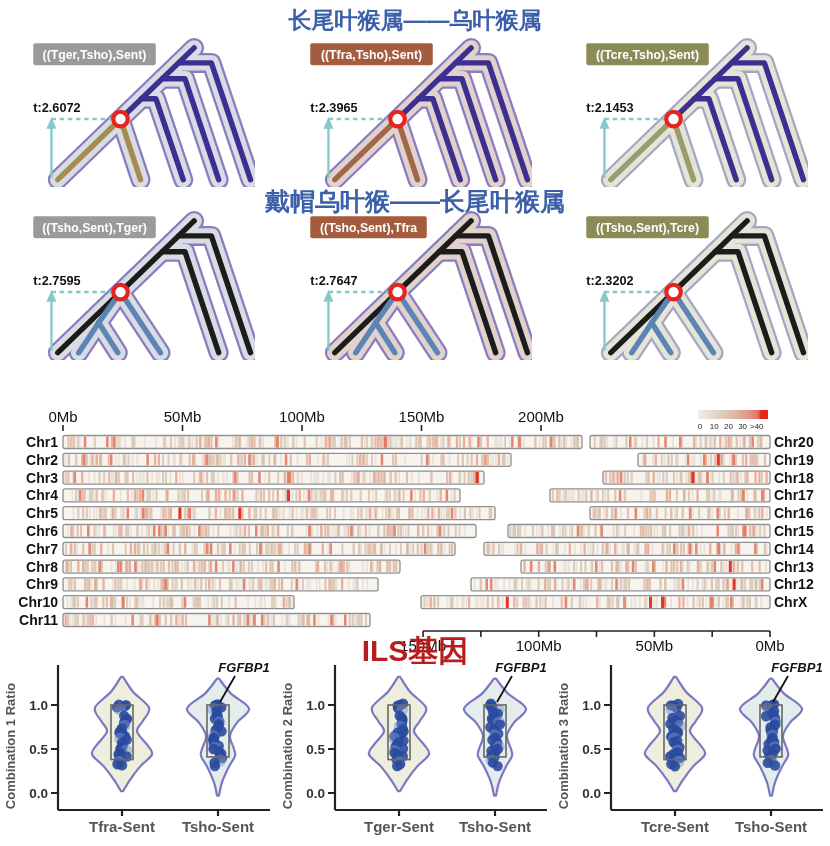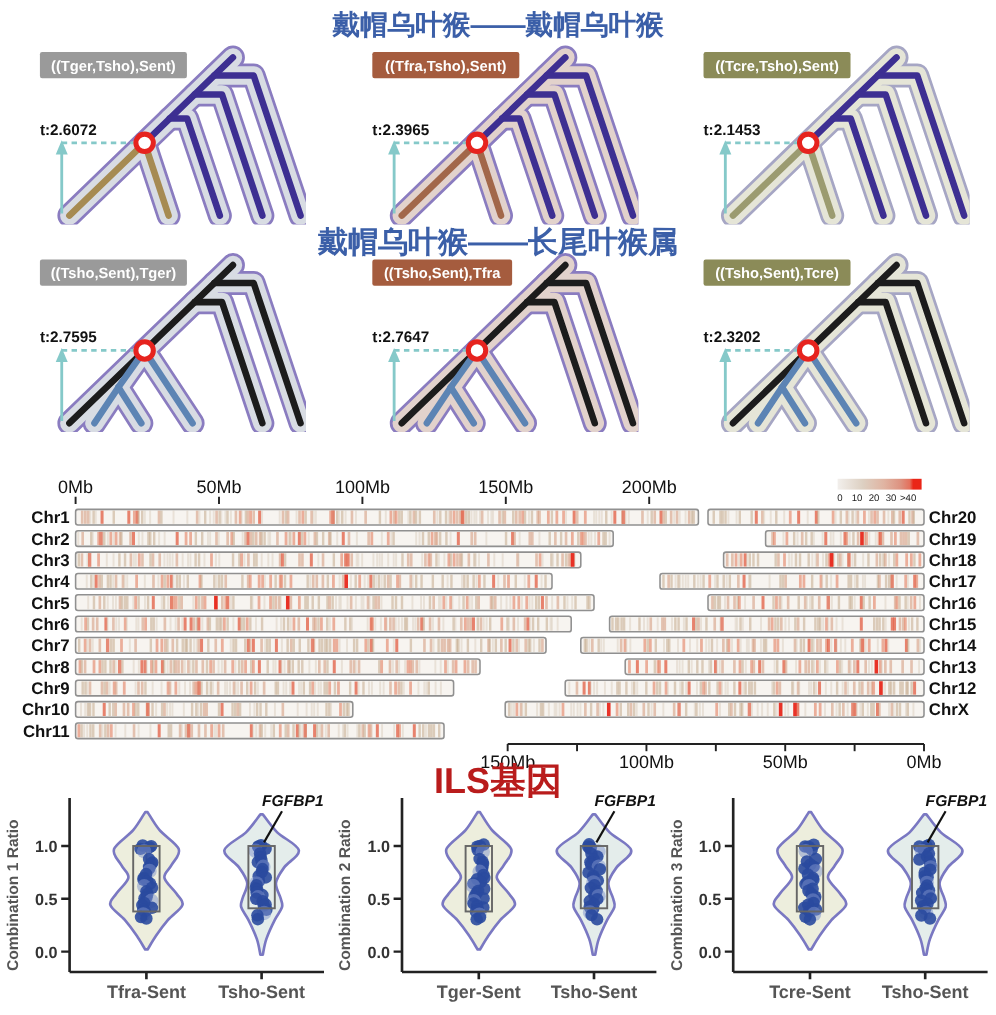--- a/index.html
+++ b/index.html
@@ -8,29 +8,29 @@
   .title{position:absolute;left:0;width:830px;text-align:center;font-weight:bold;margin:0;}
   #t1{top:5px;font-size:23px;color:#3b5fa8;}
   #t2{top:185px;font-size:25px;color:#3b5fa8;}
   #t3{top:355px;font-size:22px;color:#1f3864;}
   #t4{top:631px;font-size:30px;color:#b91c1c;}
   .tree-row{position:absolute;left:0;width:830px;display:flex;}
   #trees1{top:36px;height:152px;}
   #trees2{top:209px;height:150px;}
   .tree-cell{width:276.6px;height:100%;position:relative;}
   .tree-cell svg{position:absolute;left:26px;top:0;}
-  #ideogram{position:absolute;left:0;top:396px;width:776px;height:252px;}
+  #ideogram{position:absolute;left:0;top:407px;width:776px;height:252px;}
   #violins{position:absolute;left:0;top:658px;width:830px;height:188px;display:flex;}
   .violin-cell{width:276.6px;height:188px;}
 </style>
 </head>
 <body>
 
 <div id="fig">
-  <h2 id="t1" class="title">戴帽乌叶猴——戴帽乌叶猴</h2>
+  <h2 id="t1" class="title">长尾叶猴属——乌叶猴属</h2>
   <div id="trees1" class="tree-row">
       <div class="tree-cell">
         <svg width="229" height="151" viewBox="0 2 252 166">
           <path d="M35,160 L185,15" fill="none" stroke="#8a7cc0" stroke-width="22" stroke-linecap="round" stroke-linejoin="round"></path>
           <path d="M168,31.5 L204,31.5 L247,160" fill="none" stroke="#8a7cc0" stroke-width="22" stroke-linecap="round" stroke-linejoin="round"></path>
           <path d="M150,49 L175,49 L212,160" fill="none" stroke="#8a7cc0" stroke-width="22" stroke-linecap="round" stroke-linejoin="round"></path>
           <path d="M127,71 L143,71 L173,160" fill="none" stroke="#8a7cc0" stroke-width="22" stroke-linecap="round" stroke-linejoin="round"></path>
           <path d="M104,93.3 L126,160" fill="none" stroke="#8a7cc0" stroke-width="22" stroke-linecap="round" stroke-linejoin="round"></path>
           <path d="M35,160 L185,15" fill="none" stroke="#d8dce3" stroke-width="17" stroke-linecap="round" stroke-linejoin="round"></path>
           <path d="M168,31.5 L204,31.5 L247,160" fill="none" stroke="#d8dce3" stroke-width="17" stroke-linecap="round" stroke-linejoin="round"></path>

